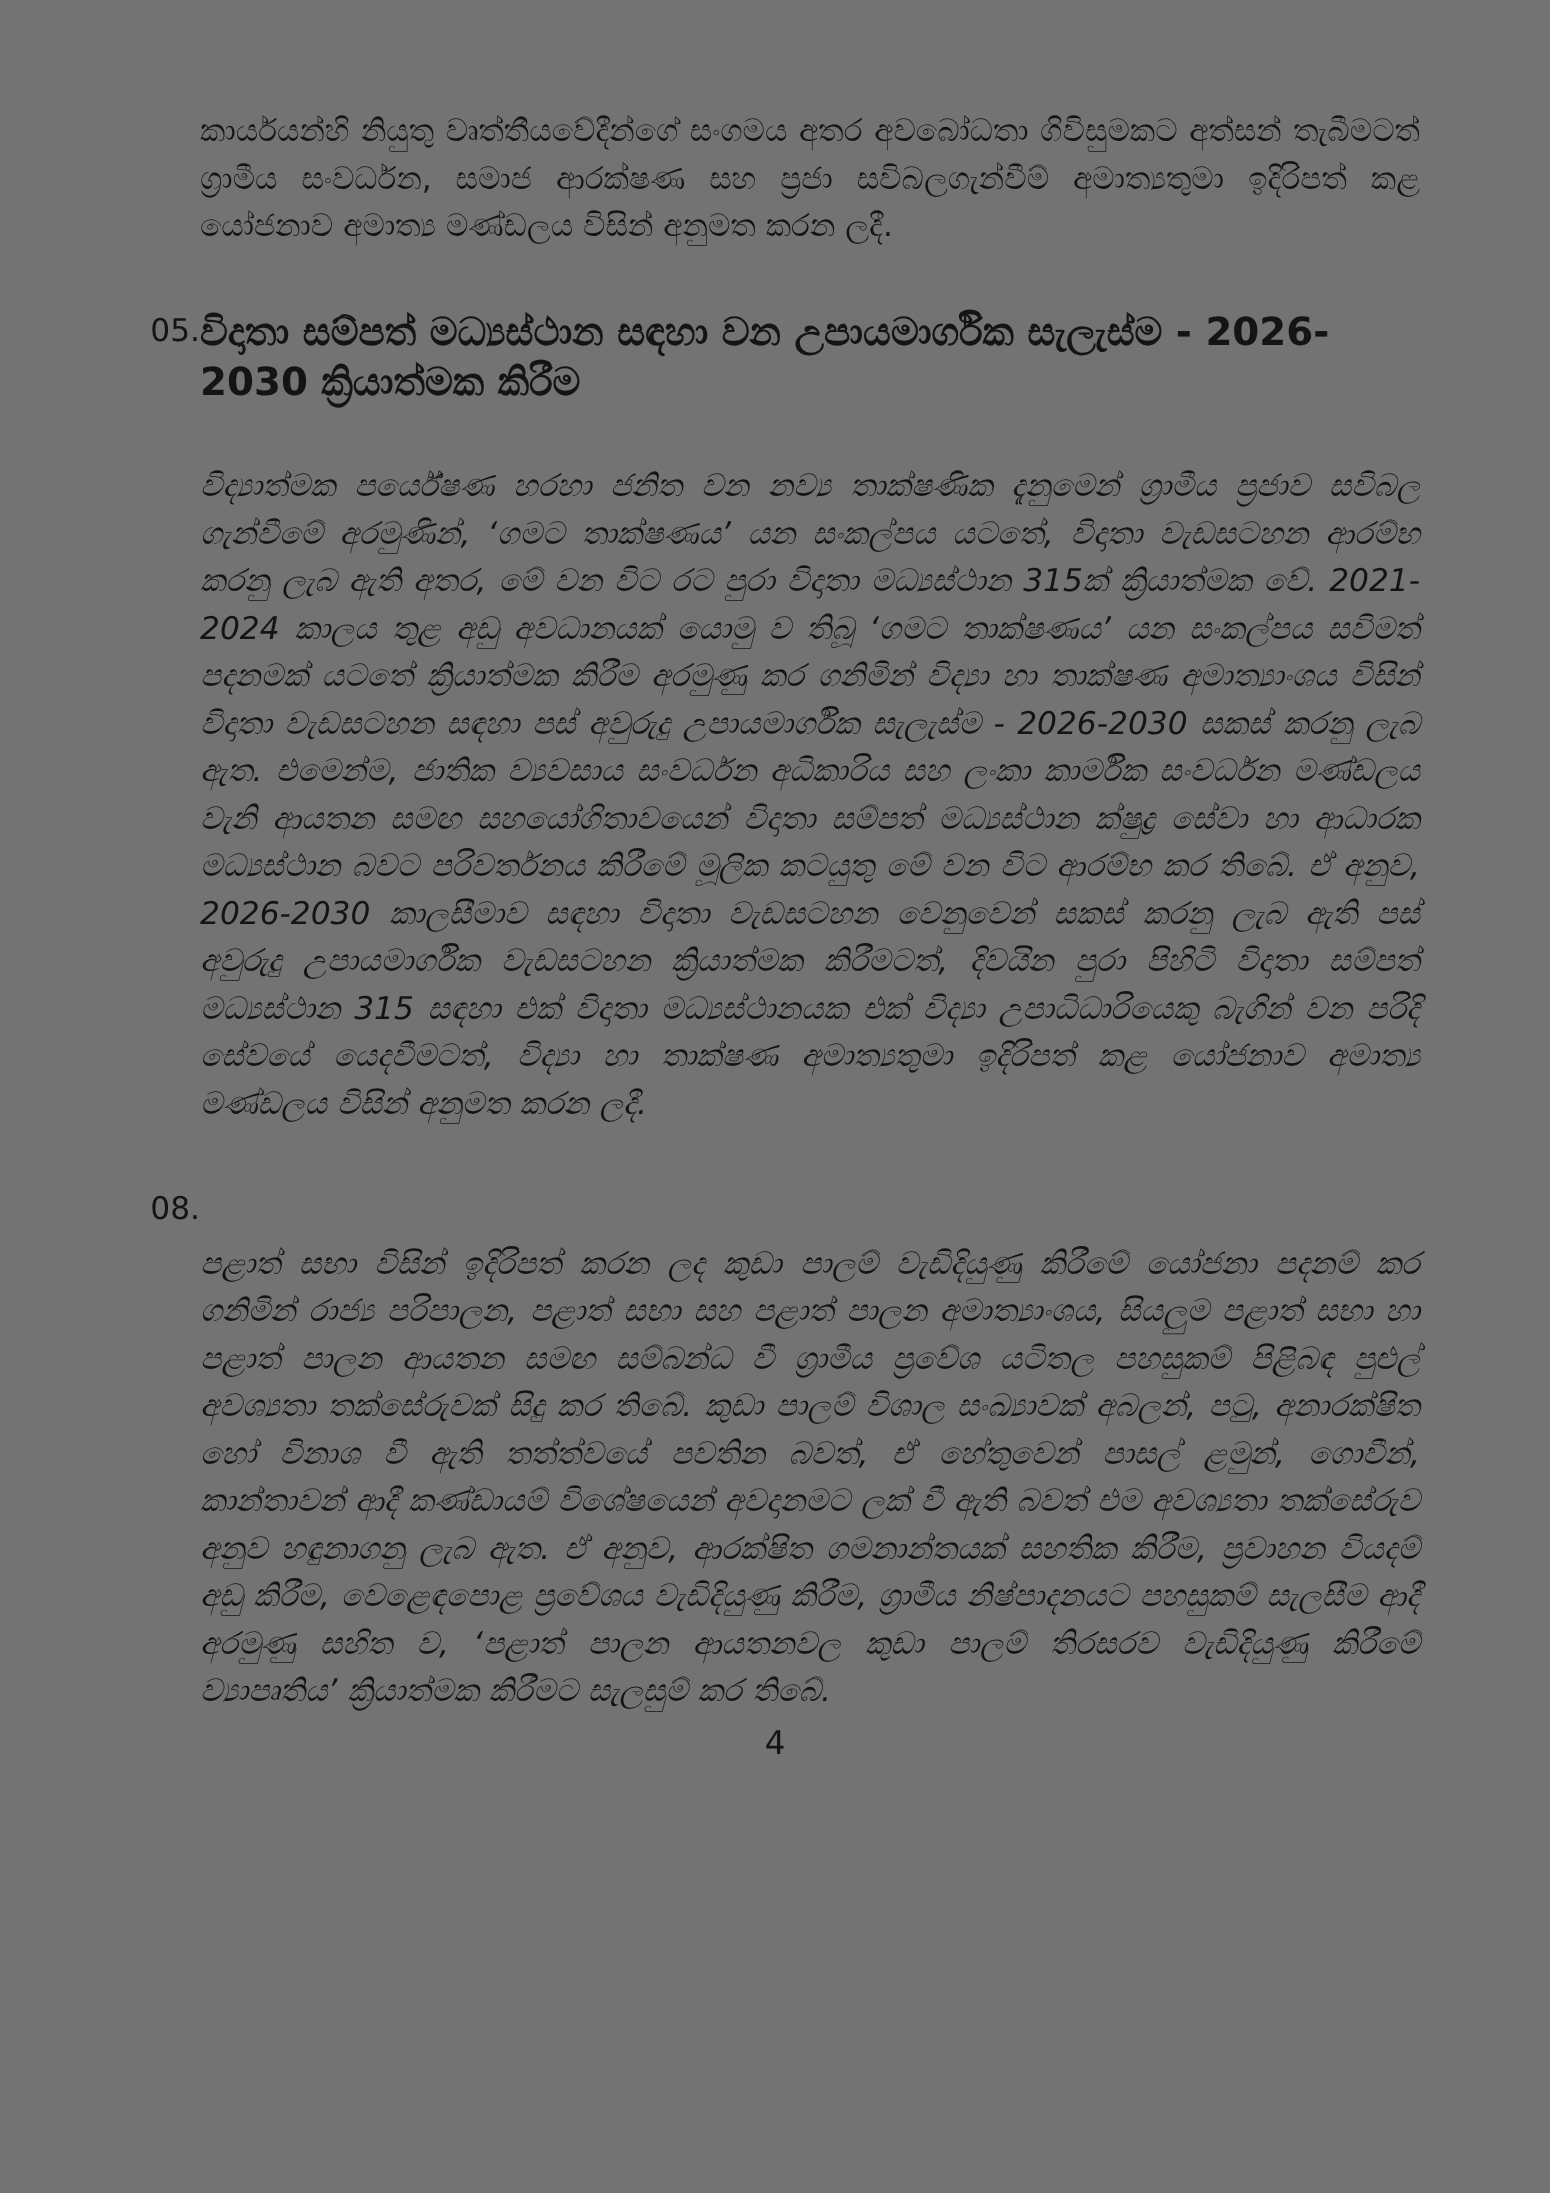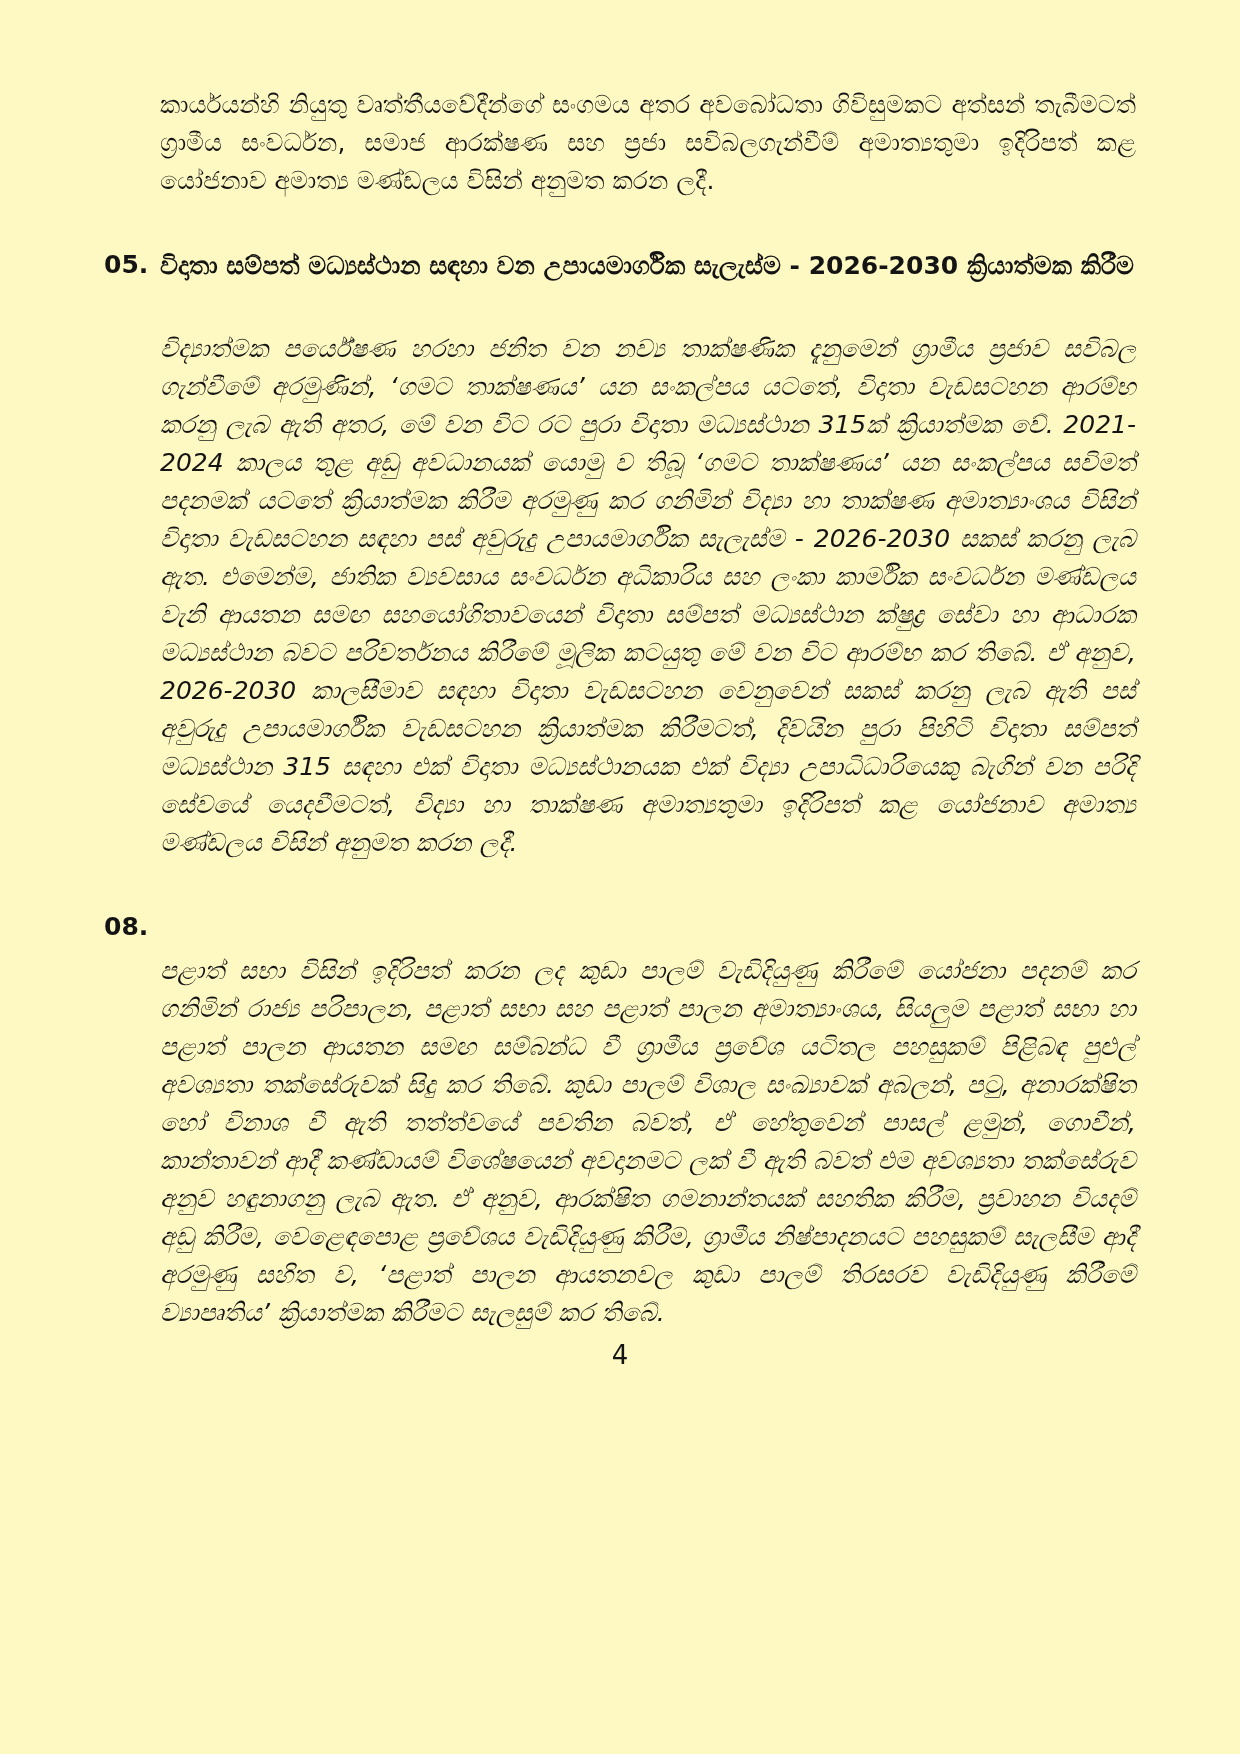--- a/index.html
+++ b/index.html
@@ -2,21 +2,21 @@
 <html lang="si"><head>
 <meta charset="utf-8">
 <style>
   * { margin: 0; padding: 0; box-sizing: border-box; }
   html, body { background: #e8e8e8; }
   .page {
     position: relative;
     width: 1240px;
     height: 1754px;
     margin: 0 auto;
-    background: #fef9c3;
+    background: #737373;
     color: #141414;
     font-family: "DejaVu Sans", "Liberation Sans", sans-serif;
     font-size: 25px;
     line-height: 38px;
     overflow: hidden;
   }
   .content {
     padding: 86px 104px 0 104px;
   }
   .para {
@@ -24,28 +24,29 @@
     text-align: justify;
     text-justify: inter-word;
   }
   .section {
     display: flex;
     align-items: flex-start;
     margin-top: 46px;
   }
   .sec-num {
     flex: 0 0 56px;
-    font-weight: bold;
+    font-weight: normal;
+    text-align: right;
   }
   .sec-main {
     flex: 1 1 auto;
   }
   .sec-heading {
     font-weight: bold;
-    font-size: 25px;
+    font-size: 31px;
     line-height: 40px;
     text-align: left;
   }
   .sec-body {
     margin-top: 44px;
     text-align: justify;
     text-justify: inter-word;
     font-style: italic;
   }
   .page-number {

